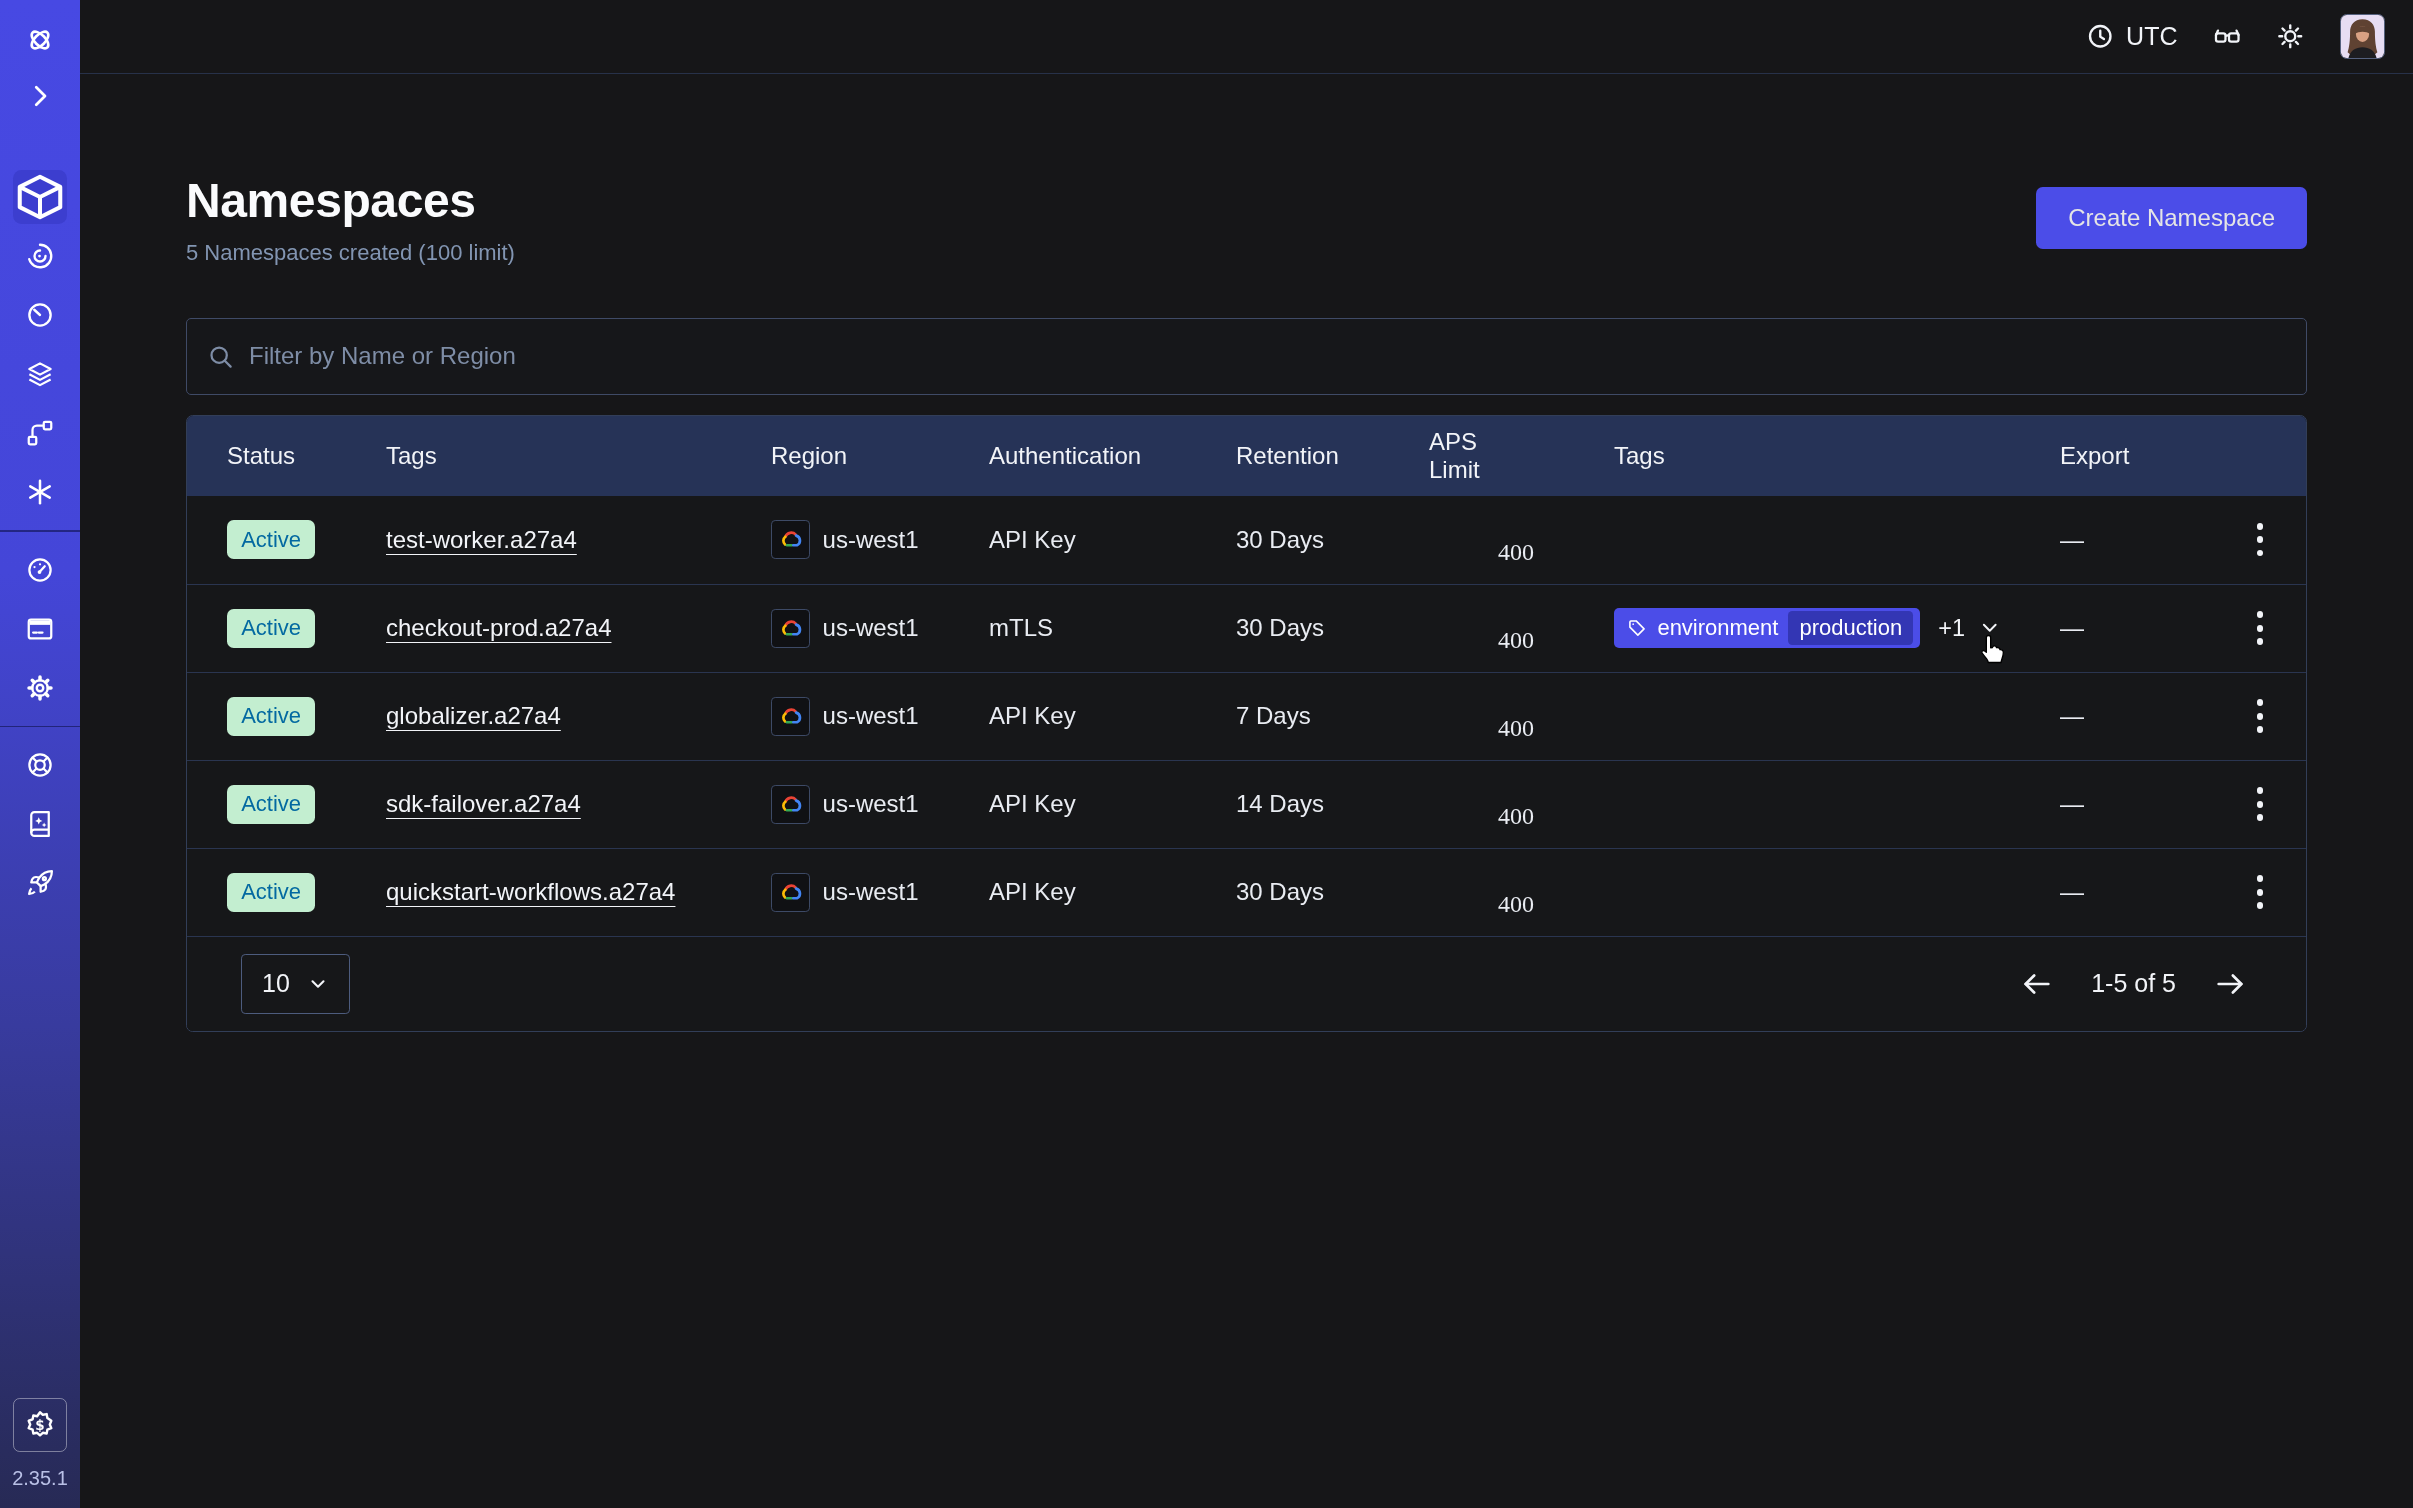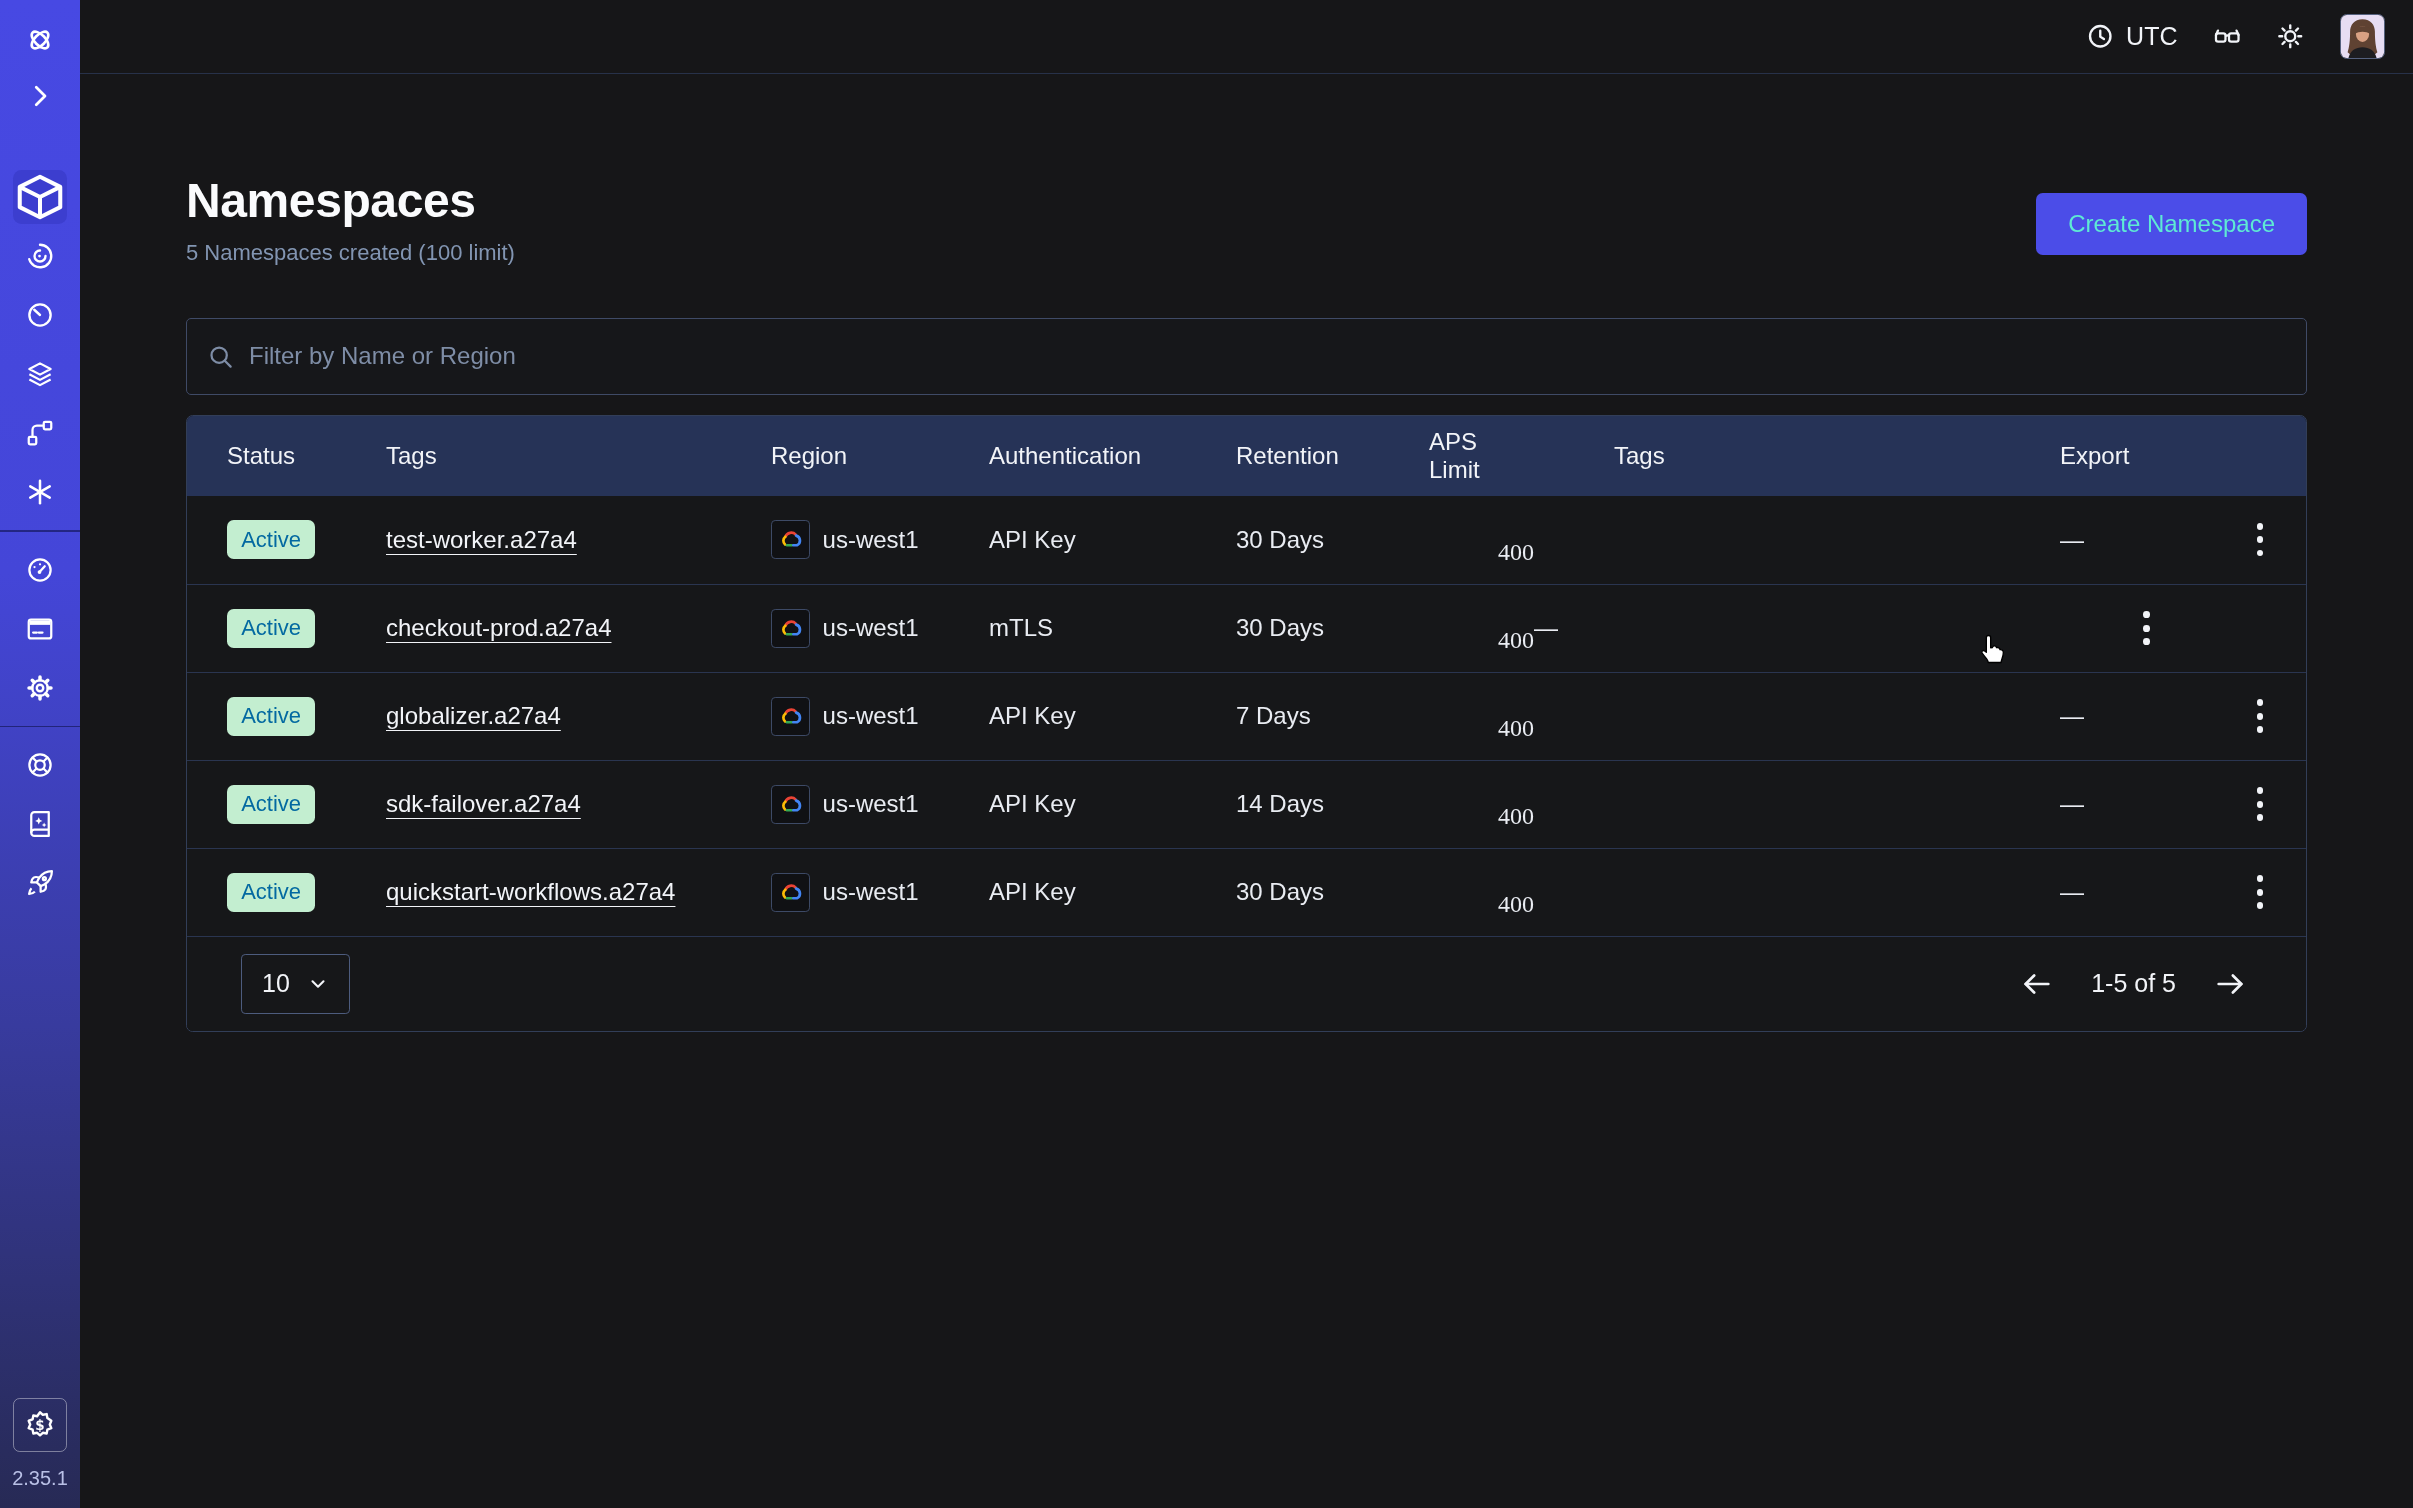--- a/index.html
+++ b/index.html
@@ -32,22 +32,22 @@
   .tb-tz { font-size:25px; }
   .tb-icon { display:flex; align-items:center; justify-content:center; }
   .avatar { width:45px; height:45px; border-radius:6.7px; border:1.7px solid #55617e; overflow:hidden; }
   .avatar svg { width:100%; height:100%; display:block; }
 
   
   .main { margin-left:80px; padding:99px 106px 0 106px; }
   .page-head { display:flex; justify-content:space-between; align-items:flex-start; }
   .page-title { font-size:48px; font-weight:600; letter-spacing:-0.4px; color:#fafbfd; }
   .page-subtitle { margin-top:11.7px; font-size:22px; color:#8295b2; }
-  .btn-primary { background:#4b4de8; color:#5eead4; border:none; border-radius:6.7px;
-    height:62px; padding:16px 32px; font-size:24px; font-family:inherit; cursor:pointer; margin-top:20px; }
+  .btn-primary { background:#4b4de8; color:#e5e5e5; border:none; border-radius:6.7px;
+    height:62px; padding:16px 32px; font-size:24px; font-family:inherit; cursor:pointer; margin-top:14px; }
 
   .filter { margin-top:52px; height:77px; border:1.7px solid #3f4a66; border-radius:5px; background:#16171a;
     display:flex; align-items:center; gap:15px; padding:0 20px; }
   .filter svg { width:27px; height:27px; color:#7e8da6; flex:none; }
   .filter input { flex:1; background:transparent; border:none; outline:none; color:#cfd6e4;
     font-size:24px; font-family:inherit; }
   .filter input::placeholder { color:#7e8da6; }
 
   
   .table { margin-top:20px; border:1.7px solid #323e58; border-radius:6.7px; overflow:hidden; }
@@ -344,20 +344,36 @@
           <path d="M17.4 8.3a4.9 4.9 0 0 1 .8 9.2h-3.5" stroke="#4285F4"></path>
         </svg>
       </span>
       <span>us-west1</span>
     </div>
     <div class="cell">mTLS</div>
     <div class="cell">30 Days</div>
     <div class="cell c-aps">
             <span class="aps-val">400</span>
           </div>
+    <div class="cell c-tags">
+      <span class="tag-wrap">
+        <span class="tag-pill">
+          <svg viewBox="0 0 24 24" fill="none" stroke="currentColor" stroke-width="1.9" stroke-linejoin="round">
+            <path d="M3.5 11V4.7c0-.7.5-1.2 1.2-1.2H11l9.5 9.5-7.5 7.5z"></path>
+                  <circle cx="7.4" cy="7.4" r="1" fill="#fff" stroke="none"></circle>
+          </svg>
+          <span>environment</span>
+          <span class="tag-val">production</span>
+        </span>
+        <span class="tag-more">+1</span>
+        <svg class="tag-chevron" viewBox="0 0 24 24" fill="none" stroke="currentColor" stroke-width="2" stroke-linecap="round" stroke-linejoin="round">
+                <polyline points="6 9 12 15 18 9"></polyline>
+              </svg>
+      </span>
+    </div>
     <div class="cell">—</div>
     <div class="cell c-kebab">
       <div class="kebab">
               <i></i>
               <i></i>
               <i></i>
             </div>
     </div>
   </div>
 

